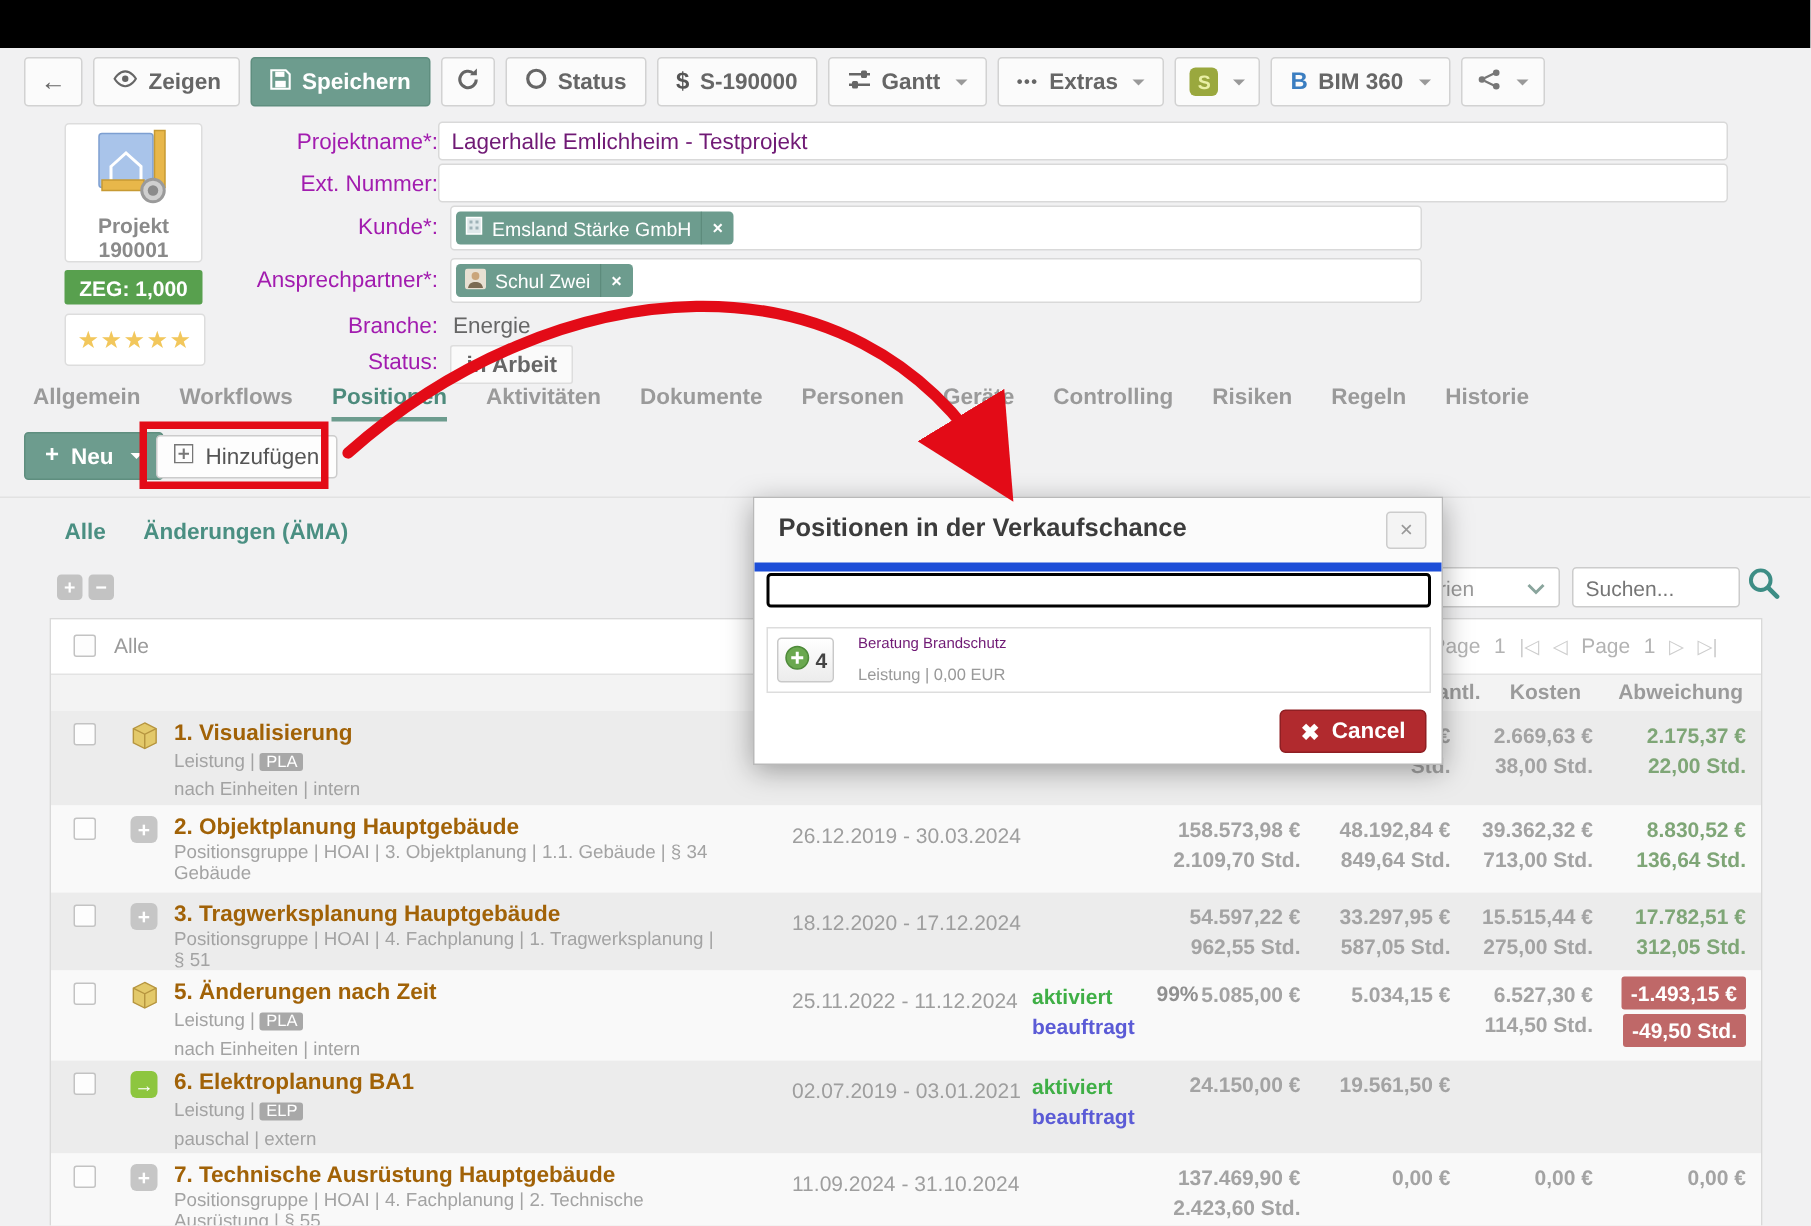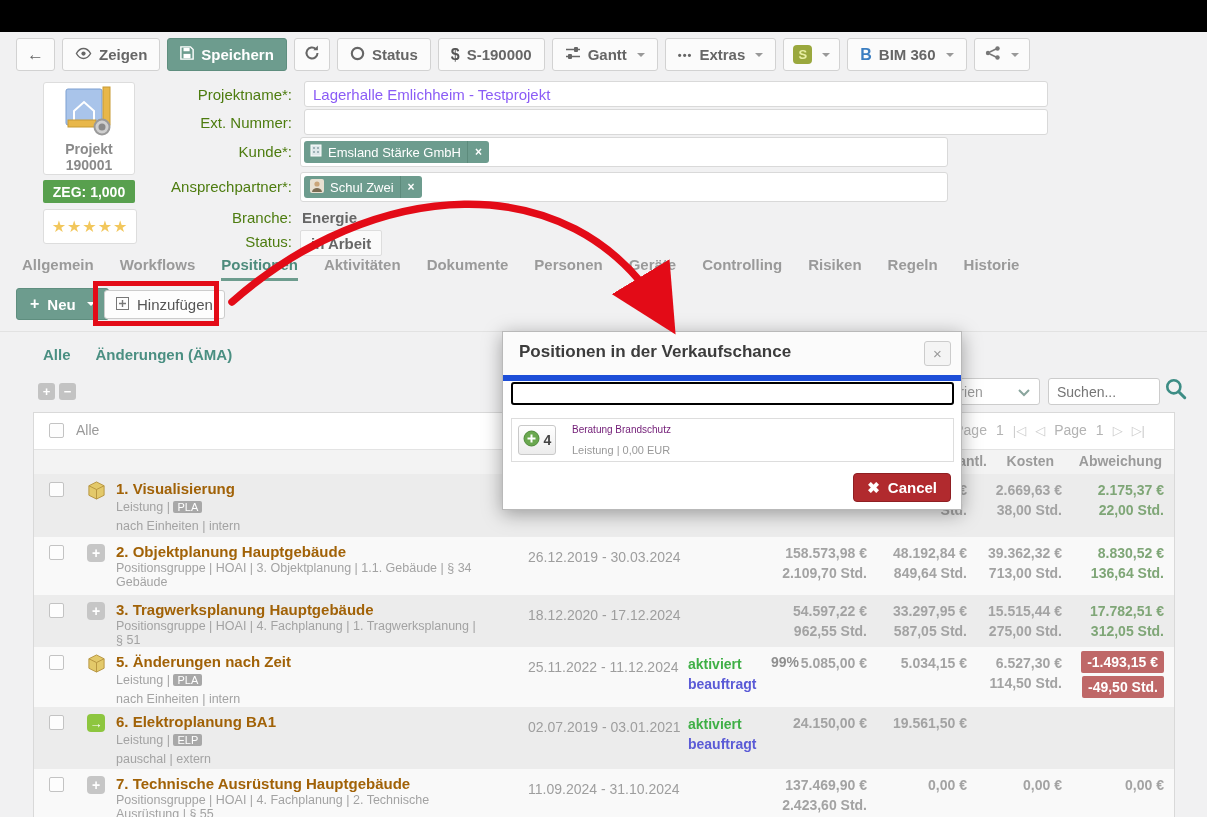--- a/index.html
+++ b/index.html
@@ -20,29 +20,29 @@
   .dollar{font-size:16px;color:#555;font-weight:700}
 
   
   .projcard{position:absolute;left:43px;top:82px;width:92px;height:93px;background:#fff;border:1px solid #ddd;border-radius:3px;text-align:center;box-sizing:border-box}
   .pc-type{font-size:14px;font-weight:700;color:#8a8a8a;margin-top:1px}
   .pc-num{font-size:14px;font-weight:700;color:#8a8a8a}
   .zeg{position:absolute;left:43px;top:180px;width:92px;height:23px;background:#58a04e;color:#fff;font-weight:700;font-size:14px;
        display:flex;align-items:center;justify-content:center;border-radius:2px}
   .stars{position:absolute;left:43px;top:209px;width:92px;height:33px;background:#fff;border:1px solid #ddd;border-radius:3px;
          display:flex;align-items:center;justify-content:center;font-size:16px;letter-spacing:1px;color:#f2c75c;cursor:pointer}
-  .flabel{position:absolute;left:0;width:292px;text-align:right;color:#4d7c0f;font-size:15px}
-  .finput{position:absolute;left:304px;width:744px;height:26px;background:#fff;border:1px solid #d9d9d9;border-radius:3px;
-          font-size:15px;color:#8b5cf6;padding:0 8px;box-sizing:border-box;font-family:inherit}
+  .flabel{position:absolute;left:0;width:292px;text-align:right;color:#a21caf;font-size:15px}
+  .finput{position:absolute;left:292px;width:860px;height:26px;background:#fff;border:1px solid #d9d9d9;border-radius:3px;
+          font-size:15px;color:#701a75;padding:0 8px;box-sizing:border-box;font-family:inherit}
   .ftagfield{position:absolute;left:300px;width:648px;height:30px;background:#fff;border:1px solid #d9d9d9;border-radius:3px;box-sizing:border-box;padding:3px}
   .tag{display:inline-flex;height:22px;background:#6d9c8e;border-radius:3px;color:#fff;font-size:13px;align-items:center;padding-left:6px;cursor:default}
   .tag .tlabel{padding:0 4px 0 6px}
   .tag .x{border-left:1px solid #5d8b7c;padding:0 7px;margin-left:2px;font-size:12px;font-weight:700;align-self:stretch;
           display:flex;align-items:center;cursor:pointer;border-radius:0 3px 3px 0}
-  .branche-val{position:absolute;left:302px;top:209px;font-size:15px;font-weight:700;color:#666}
+  .branche-val{position:absolute;left:302px;top:209px;font-size:15px;font-weight:400;color:#666}
   .statusbox{position:absolute;left:300px;top:230px;height:24px;padding:0 10px;background:#fafafa;border:1px solid #ddd;
              color:#666;font-weight:700;font-size:15px;display:inline-flex;align-items:center;border-radius:2px}
 
   
   .tabs{position:absolute;left:22px;top:256px;display:flex;gap:26px;font-size:15px;font-weight:700;color:#9a9a9a}
   .tab{padding-bottom:5px;cursor:pointer}
   .tab.active{color:#4d8b7c;border-bottom:3px solid #6d9c8e}
 
   
   .neu{position:absolute;left:16px;top:288px;height:32px;display:inline-flex;align-items:center;gap:8px;padding:0 13px;

